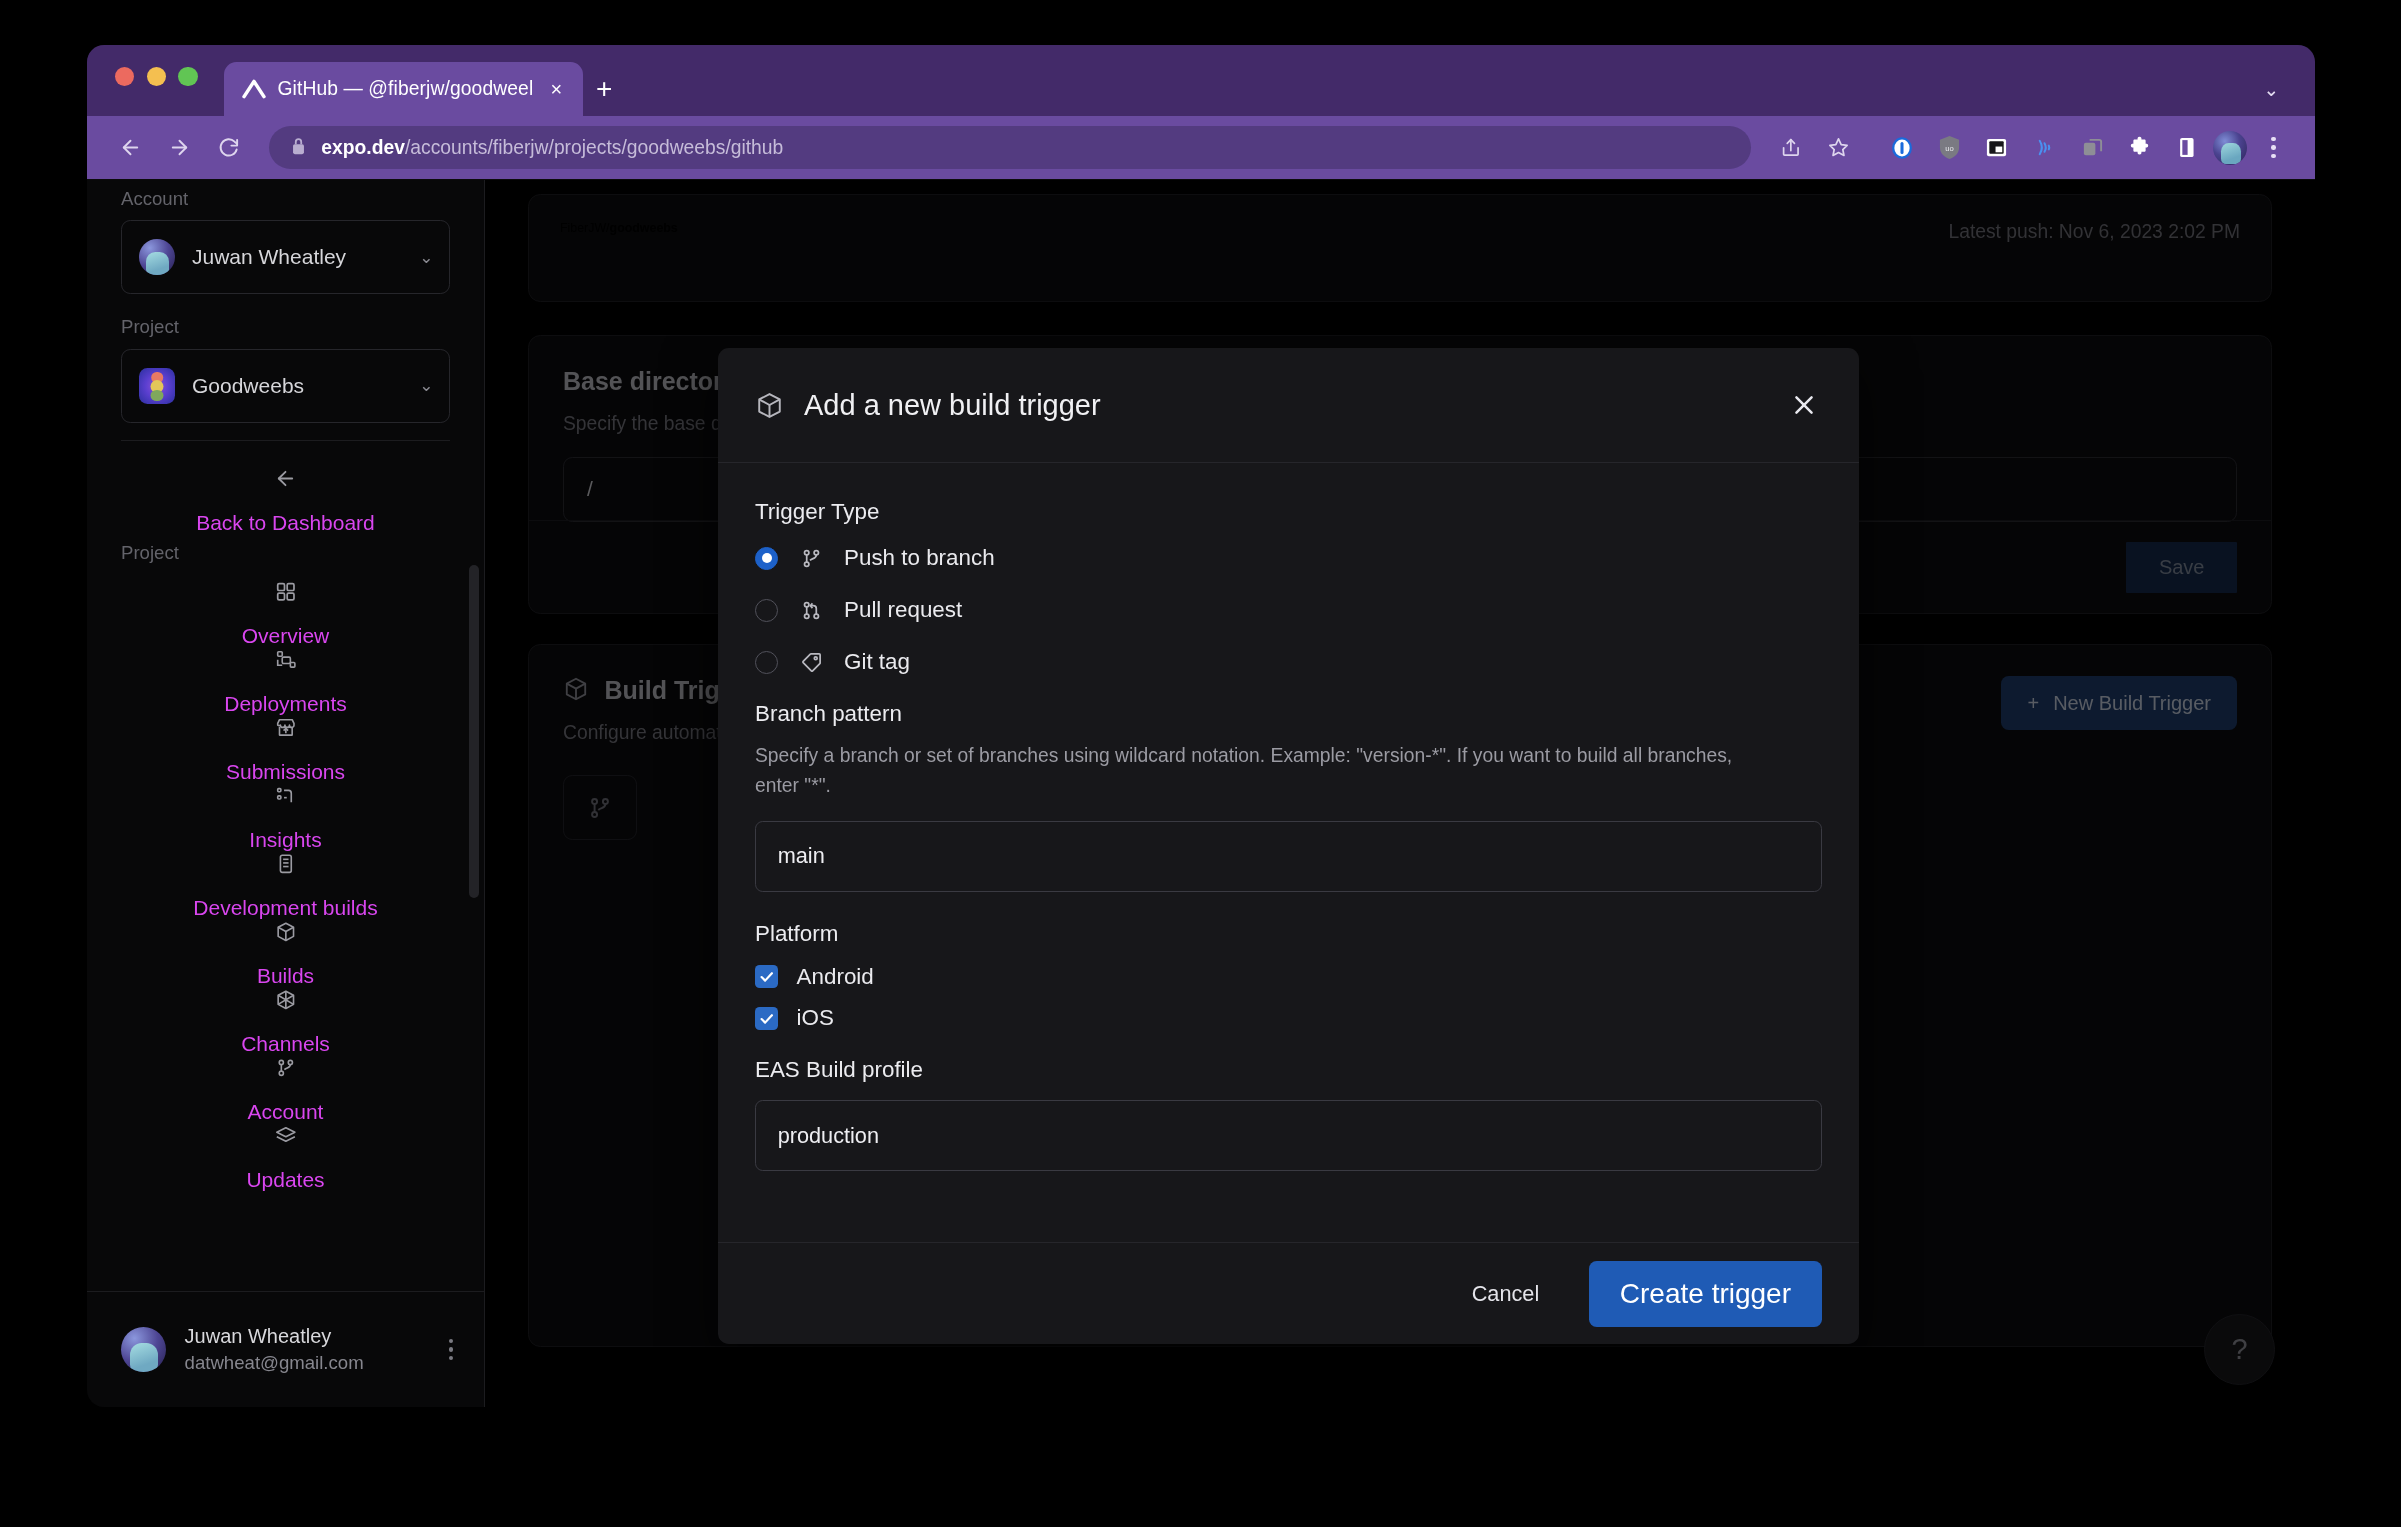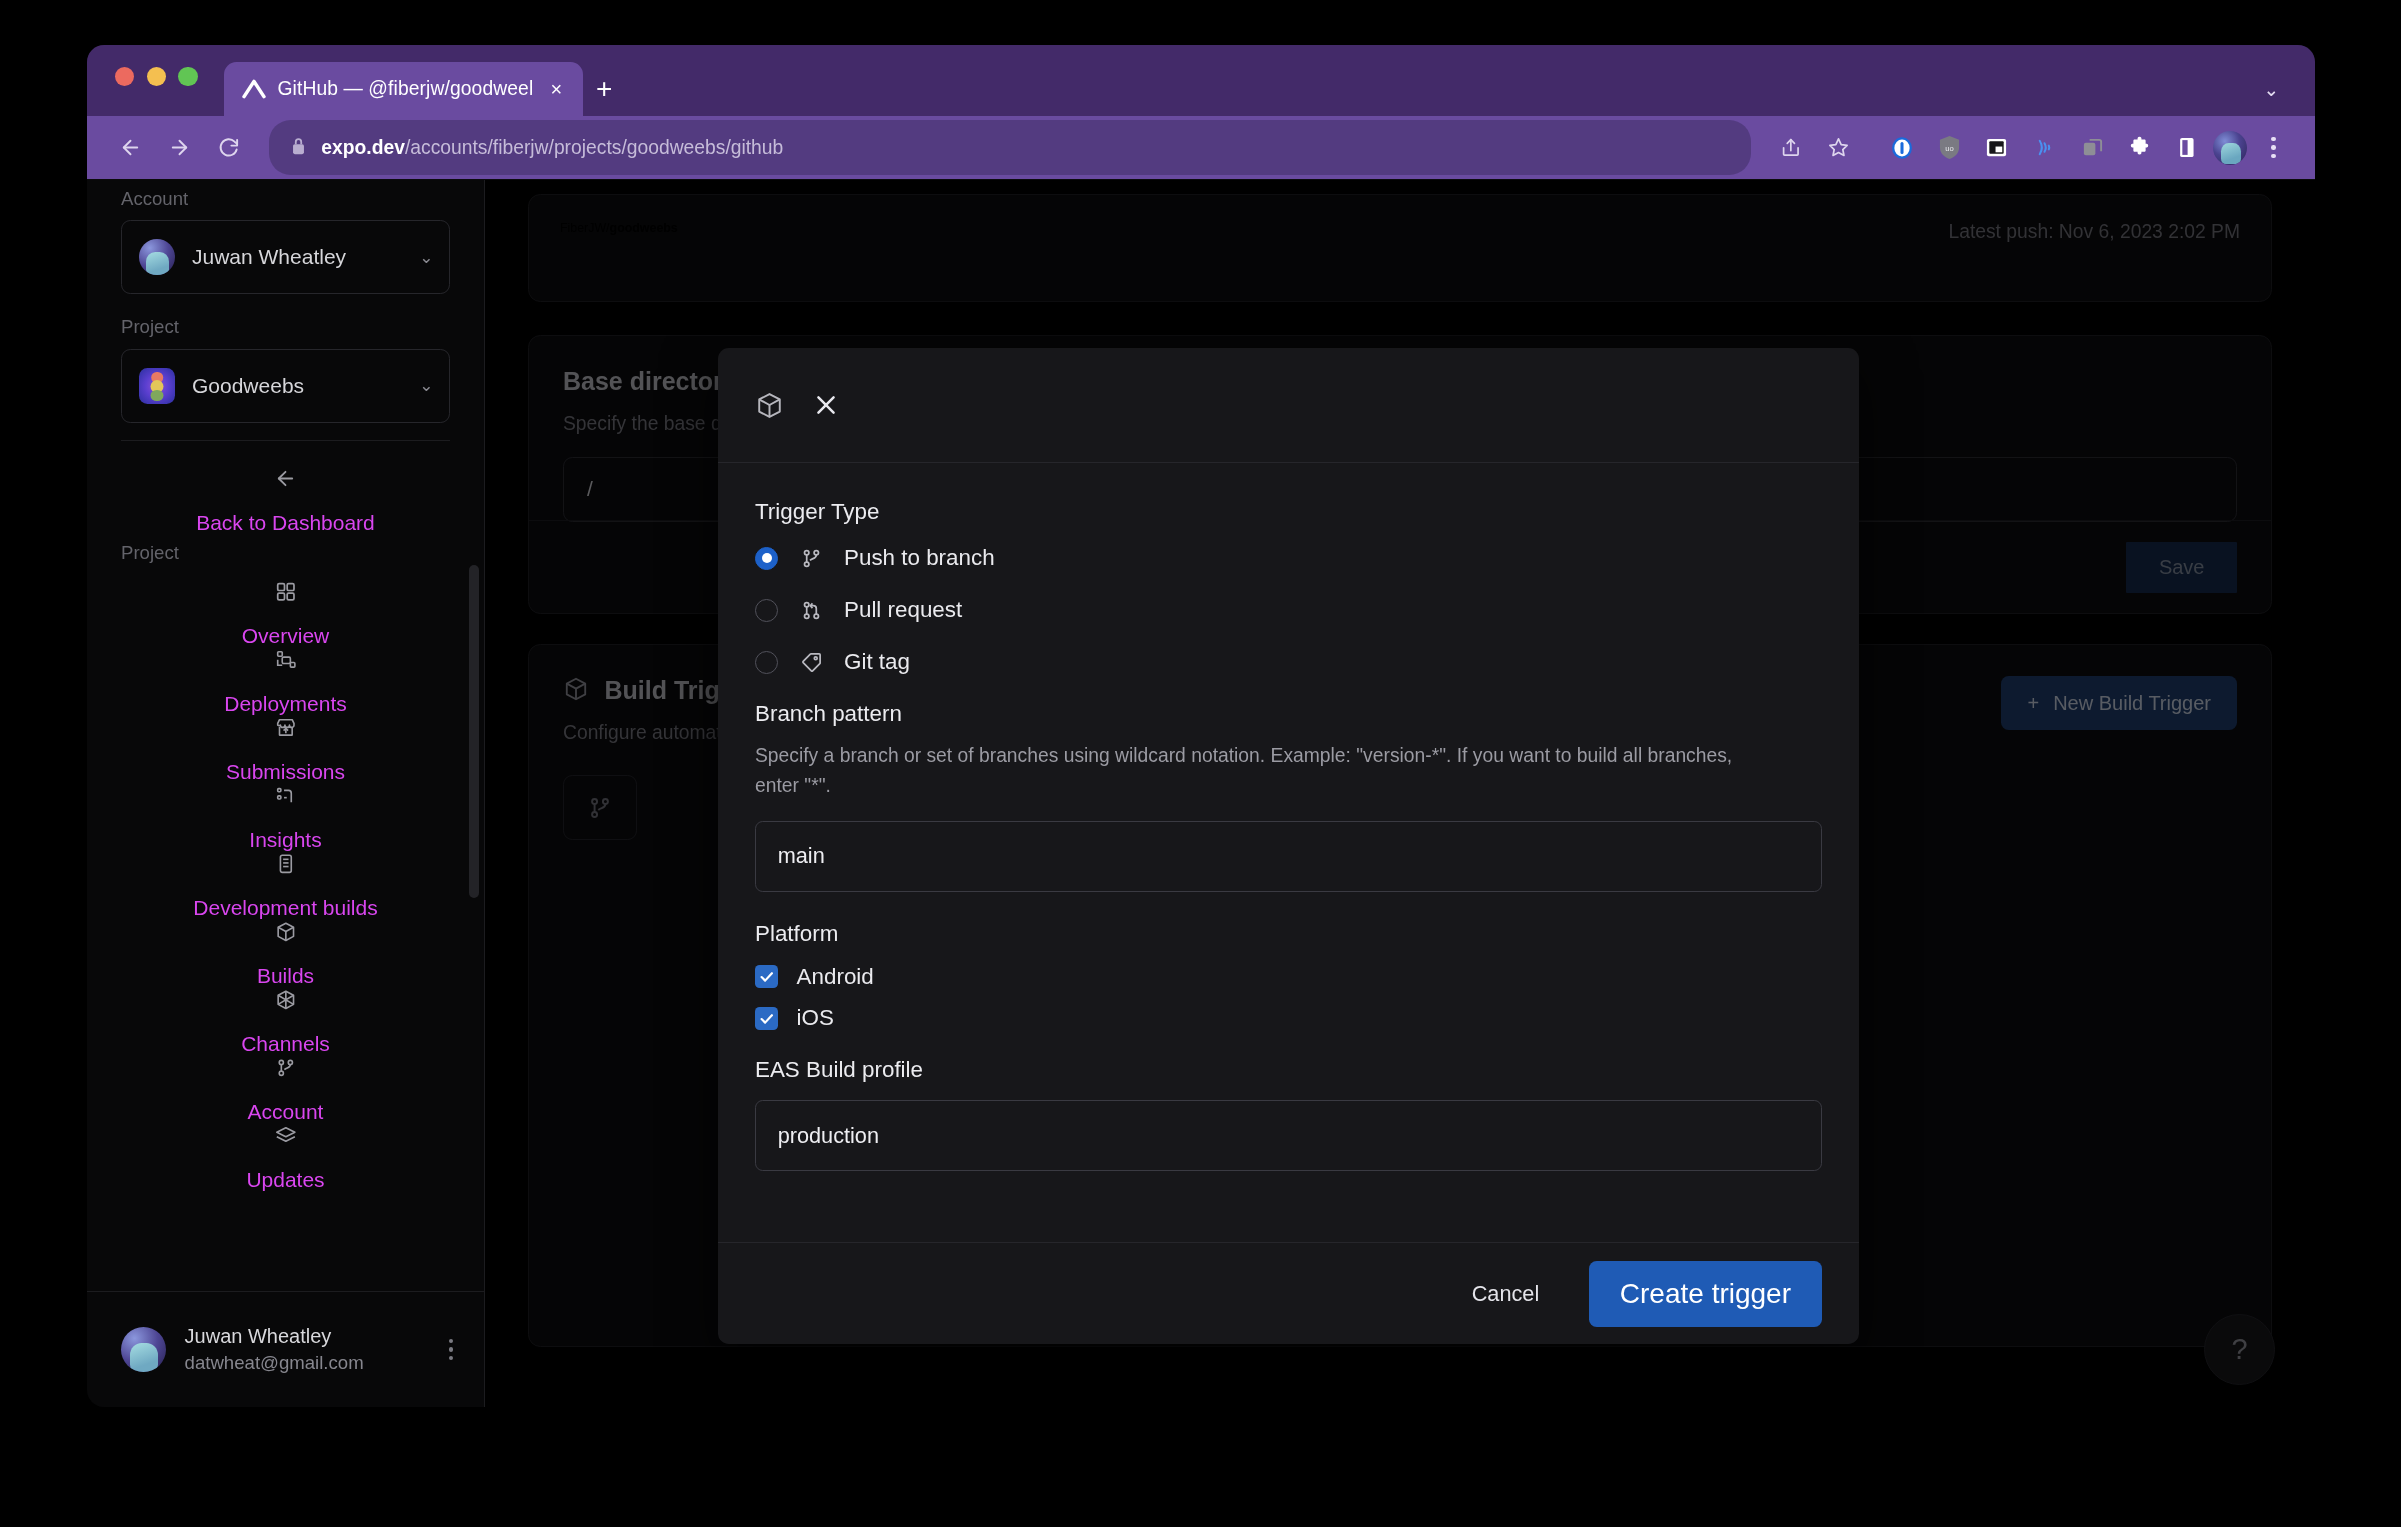--- a/index.html
+++ b/index.html
@@ -86,21 +86,21 @@
     width: 43px; height: 43px;
     display: flex; align-items: center; justify-content: center;
     color: #ded5ee;
     border-radius: 50%;
     flex: 0 0 auto;
   }
   .nav-btn svg { display:block; }
   #url-pill {
     flex: 1 1 auto;
     margin: 0 12.4px;
-    height: 55px;
+    height: 43px;
     background: #533b80;
     border-radius: 21.7px;
     display: flex;
     align-items: center;
     padding: 0 10.8px 0 21.7px;
     gap: 14px;
     min-width: 0;
   }
   #lock-icon { flex: 0 0 auto; display:block; }
   #url-text {
@@ -723,20 +723,21 @@
 
   <div id="modal">
     <div id="modal-header">
       <span id="modal-header-icon">
         <svg width="29" height="29" viewBox="0 0 24 24" fill="none" stroke="currentColor" stroke-width="1.6" stroke-linejoin="round">
             <path d="M12 2.5 20.5 7v10L12 21.5 3.5 17V7z"></path>
             <path d="M3.5 7 12 11.6 20.5 7"></path>
             <path d="M12 11.6v9.9"></path>
           </svg>
       </span>
+      <span id="modal-title">Add a new build trigger</span>
       <span id="modal-close">
         <svg width="26" height="26" viewBox="0 0 24 24" fill="none" stroke="currentColor" stroke-width="2.3" stroke-linecap="round">
             <line x1="5" y1="5" x2="19" y2="19"></line>
             <line x1="19" y1="5" x2="5" y2="19"></line>
           </svg>
       </span>
     </div>
 
     <div id="modal-body">
 

